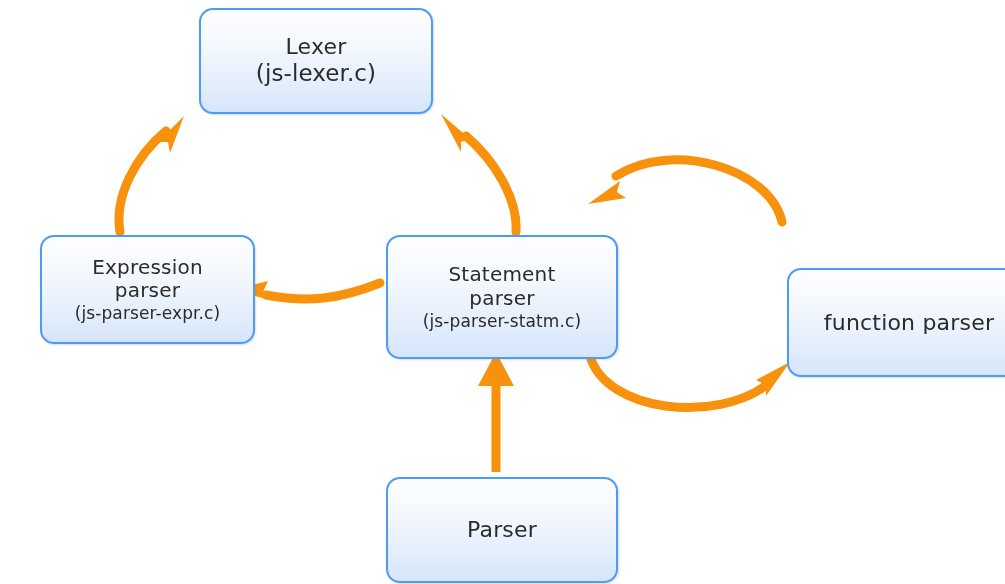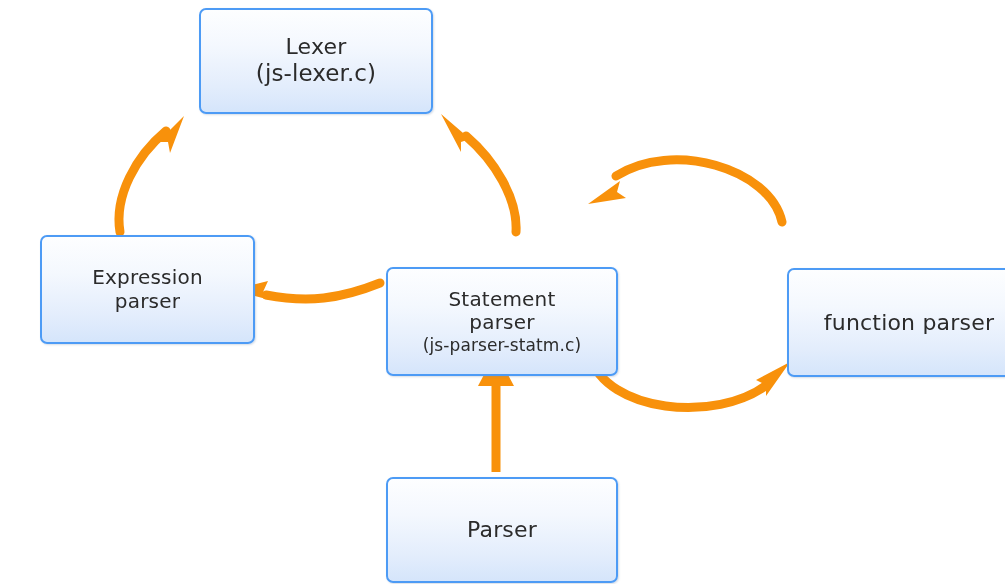--- a/index.html
+++ b/index.html
@@ -14,21 +14,21 @@
     position: relative;
     width: 1005px;
     height: 584px;
     background: #ffffff;
     overflow: hidden;
   }
   .node-box {
     position: absolute;
     box-sizing: border-box;
     border: 2px solid #4d9bf5;
-    border-radius: 7px;
+    border-radius: 14px;
     background: linear-gradient(to bottom, #fdfeff 0%, #f4f8fe 35%, #e3edfc 75%, #d5e5fb 100%);
     box-shadow: 1px 1px 2px rgba(120,140,170,0.30);
     display: flex;
     flex-direction: column;
     align-items: center;
     justify-content: center;
     text-align: center;
     color: #2b2b2b;
     line-height: 1.18;
     padding: 2px 4px;
@@ -94,23 +94,24 @@
   </svg>
 
   <div class="node-box" style="left:199px; top:8px; width:234px; height:106px;">
     <div class="node-title">Lexer</div>
     <div class="node-sub">(js-lexer.c)</div>
   </div>
 
   <div class="node-box" style="left:8px; top:235px; width:215px; height:109px;margin-left:32px;">
     <div class="node-title small">Expression</div>
     <div class="node-title small">parser</div>
+    <div class="node-sub small">(js-parser-expr.c)</div>
   </div>
 
-  <div class="node-box" style="left:386px; top:235px; width:232px; height:109px;margin-top:32px;">
+  <div class="node-box" style="left:386px; top:235px; width:232px; height:124px;">
     <div class="node-title small">Statement</div>
     <div class="node-title small">parser</div>
     <div class="node-sub small">(js-parser-statm.c)</div>
   </div>
 
   <div class="node-box" style="left:787px; top:235px; width:244px; height:109px;margin-top:33px;">
     <div class="node-title">function parser</div>
   </div>
 
   <div class="node-box" style="left:386px; top:477px; width:232px; height:106px;">

